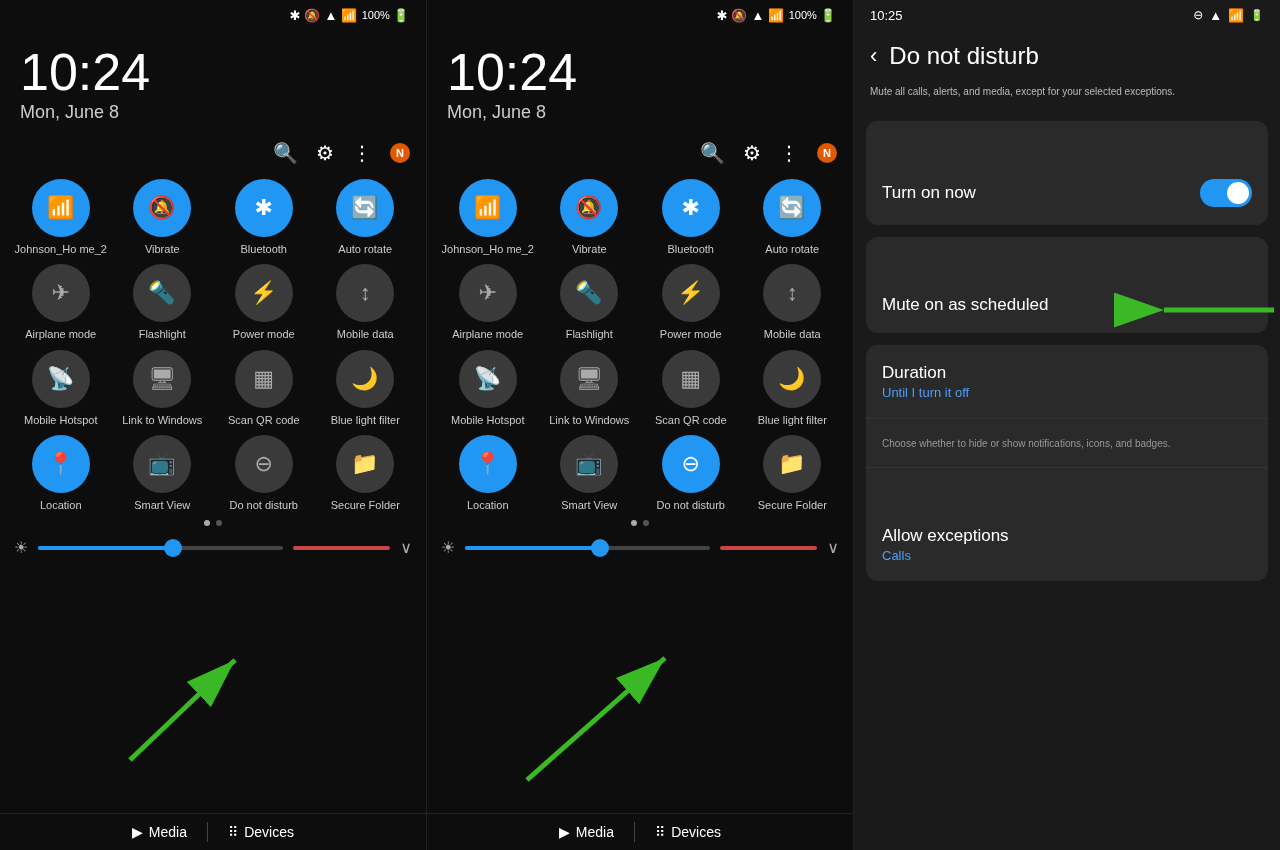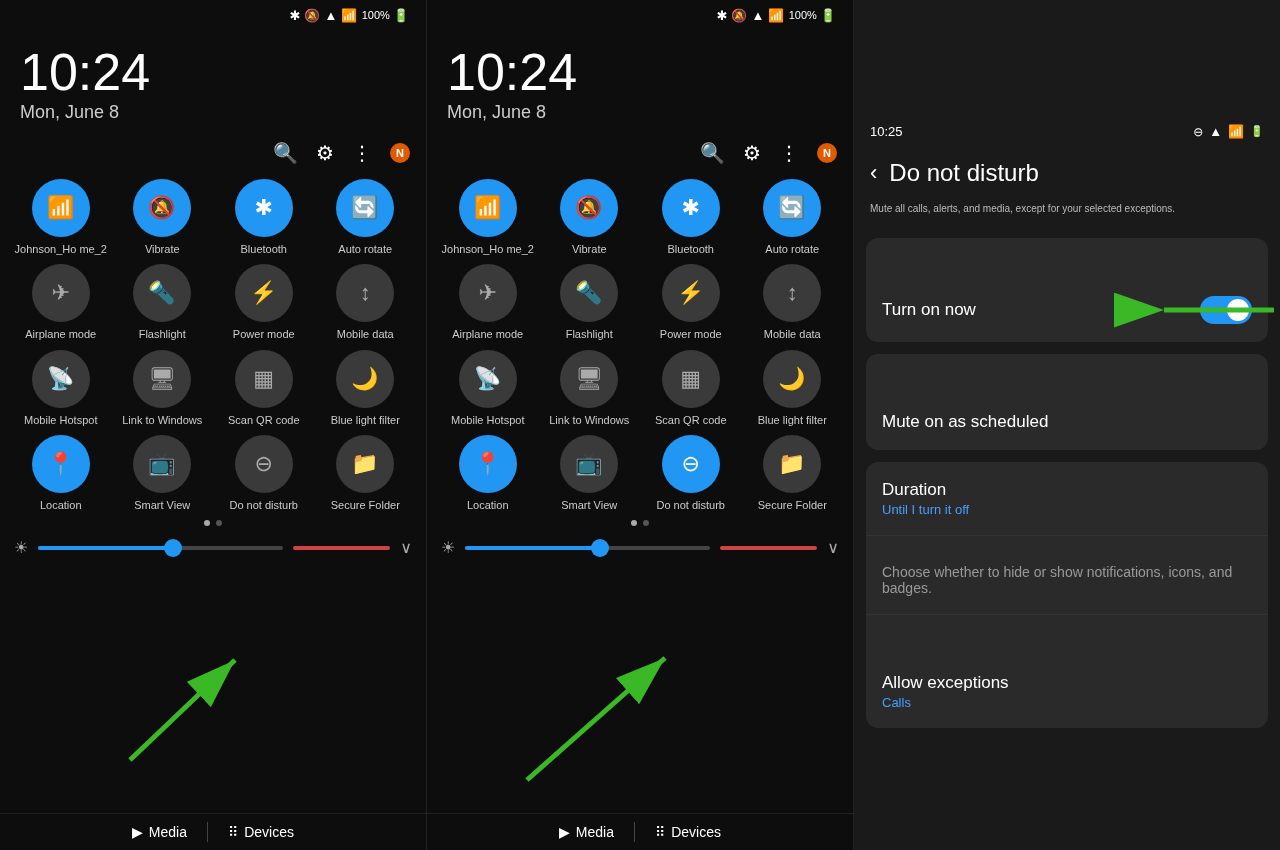--- a/index.html
+++ b/index.html
@@ -192,21 +192,20 @@
     }
     .dot.active { background: #aaa; }
 
     
     .settings-panel {
       width: 426px;
       height: 850px;
       background: #1a1a1a;
       display: flex;
       flex-direction: column;
-      justify-content: center;
     }
     .settings-status-bar {
       display: flex;
       justify-content: space-between;
       align-items: center;
       padding: 6px 16px 4px;
       height: 28px;
     }
     .settings-time { font-size: 13px; color: #fff; font-weight: 500; }
     .settings-icons { display: flex; gap: 6px; font-size: 13px; color: #fff; align-items: center; }
@@ -237,21 +236,21 @@
       display: flex;
       align-items: center;
       justify-content: space-between;
       padding: 18px 16px;
       border-bottom: 1px solid #333;
       cursor: pointer;
     }
     .settings-row:last-child { border-bottom: none; margin-top: 40px; }
     .settings-row-label { font-size: 17px; color: #fff; }
     .settings-row-sub { font-size: 13px; color: #4a9eff; margin-top: 2px; }
-    .settings-row-sub-gray { font-size: 14px; color: #999; margin-top: 10px; }
+    .settings-row-sub-gray { font-size: 10px; color: #999; margin-top: 1px; }
 
     
     .toggle {
       width: 52px;
       height: 28px;
       border-radius: 14px;
       position: relative;
       cursor: pointer;
     }
     .toggle.on { background: #2196f3; }

